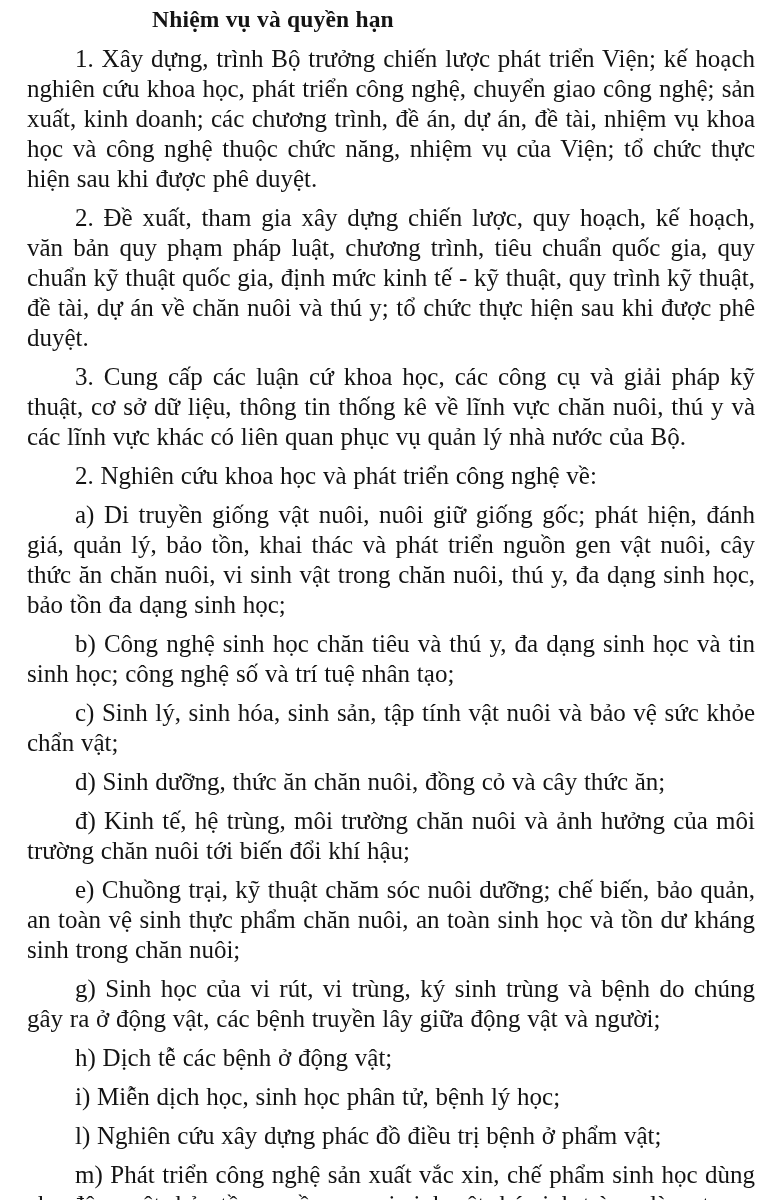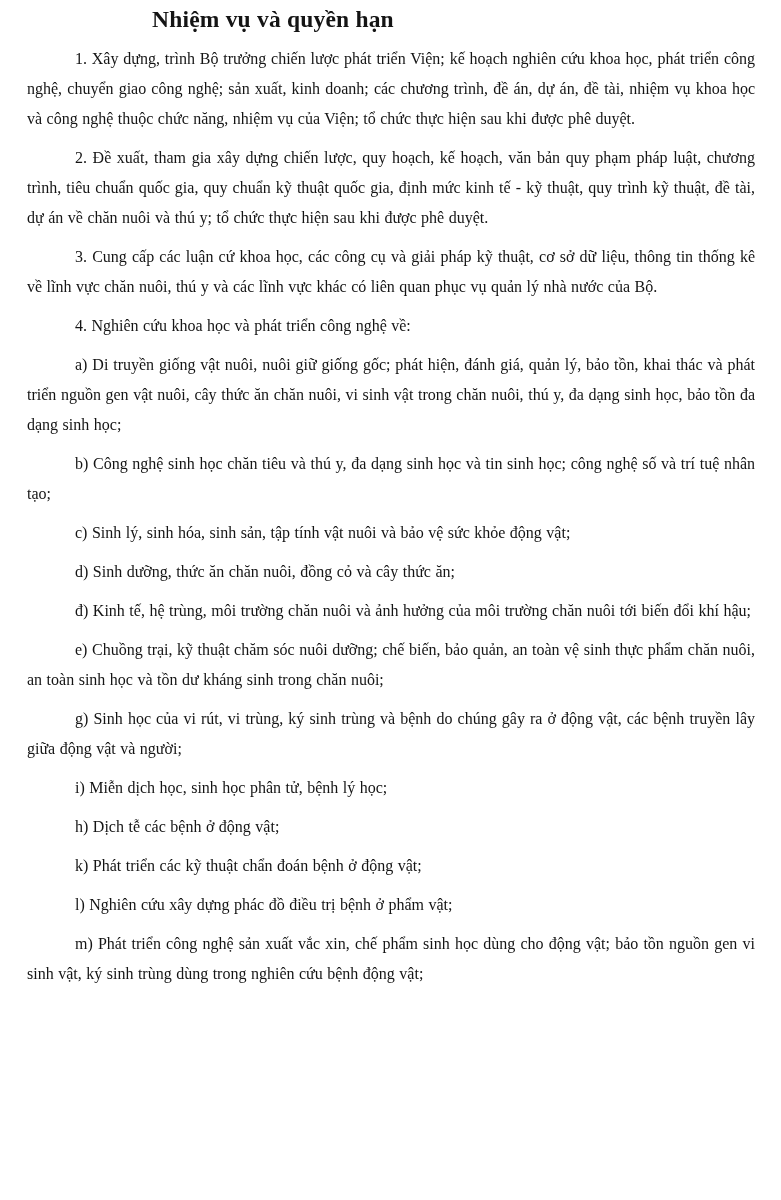--- a/index.html
+++ b/index.html
@@ -22,44 +22,43 @@
     background: #ffffff;
   }
   .doc-title {
     font-size: 23.5px;
     line-height: 30px;
     font-weight: bold;
     margin: 0 0 10px 125px;
     letter-spacing: 0.2px;
   }
   .para {
-    font-size: 16px;
+    font-size: 25px;
     line-height: 30px;
     margin: 0 0 9px 0;
     text-align: justify;
     text-indent: 48px;
     word-spacing: 0.5px;
   }
 </style>
 </head>
 <body>
 
 <div class="page">
   <h1 class="doc-title">Nhiệm vụ và quyền hạn</h1>
 
   <p class="para">1. Xây dựng, trình Bộ trưởng chiến lược phát triển Viện; kế hoạch nghiên cứu khoa học, phát triển công nghệ, chuyển giao công nghệ; sản xuất, kinh doanh; các chương trình, đề án, dự án, đề tài, nhiệm vụ khoa học và công nghệ thuộc chức năng, nhiệm vụ của Viện; tổ chức thực hiện sau khi được phê duyệt.</p>
   <p class="para">2. Đề xuất, tham gia xây dựng chiến lược, quy hoạch, kế hoạch, văn bản quy phạm pháp luật, chương trình, tiêu chuẩn quốc gia, quy chuẩn kỹ thuật quốc gia, định mức kinh tế - kỹ thuật, quy trình kỹ thuật, đề tài, dự án về chăn nuôi và thú y; tổ chức thực hiện sau khi được phê duyệt.</p>
   <p class="para">3. Cung cấp các luận cứ khoa học, các công cụ và giải pháp kỹ thuật, cơ sở dữ liệu, thông tin thống kê về lĩnh vực chăn nuôi, thú y và các lĩnh vực khác có liên quan phục vụ quản lý nhà nước của Bộ.</p>
-  <p class="para">4. Nghiên cứu khoa học và phát triển công nghệ về:</p>
+  <p class="para">2. Nghiên cứu khoa học và phát triển công nghệ về:</p>
   <p class="para">a) Di truyền giống vật nuôi, nuôi giữ giống gốc; phát hiện, đánh giá, quản lý, bảo tồn, khai thác và phát triển nguồn gen vật nuôi, cây thức ăn chăn nuôi, vi sinh vật trong chăn nuôi, thú y, đa dạng sinh học, bảo tồn đa dạng sinh học;</p>
   <p class="para">b) Công nghệ sinh học chăn tiêu và thú y, đa dạng sinh học và tin sinh học; công nghệ số và trí tuệ nhân tạo;</p>
-  <p class="para">c) Sinh lý, sinh hóa, sinh sản, tập tính vật nuôi và bảo vệ sức khỏe động vật;</p>
+  <p class="para">c) Sinh lý, sinh hóa, sinh sản, tập tính vật nuôi và bảo vệ sức khỏe chẩn vật;</p>
   <p class="para">d) Sinh dưỡng, thức ăn chăn nuôi, đồng cỏ và cây thức ăn;</p>
   <p class="para">đ) Kinh tế, hệ trùng, môi trường chăn nuôi và ảnh hưởng của môi trường chăn nuôi tới biến đổi khí hậu;</p>
   <p class="para">e) Chuồng trại, kỹ thuật chăm sóc nuôi dưỡng; chế biến, bảo quản, an toàn vệ sinh thực phẩm chăn nuôi, an toàn sinh học và tồn dư kháng sinh trong chăn nuôi;</p>
   <p class="para">g) Sinh học của vi rút, vi trùng, ký sinh trùng và bệnh do chúng gây ra ở động vật, các bệnh truyền lây giữa động vật và người;</p>
+  <p class="para">h) Dịch tễ các bệnh ở động vật;</p>
   <p class="para">i) Miễn dịch học, sinh học phân tử, bệnh lý học;</p>
-  <p class="para">h) Dịch tễ các bệnh ở động vật;</p>
-  <p class="para">k) Phát triển các kỹ thuật chẩn đoán bệnh ở động vật;</p>
   <p class="para">l) Nghiên cứu xây dựng phác đồ điều trị bệnh ở phẩm vật;</p>
   <p class="para">m) Phát triển công nghệ sản xuất vắc xin, chế phẩm sinh học dùng cho động vật; bảo tồn nguồn gen vi sinh vật, ký sinh trùng dùng trong nghiên cứu bệnh động vật;</p>
 
 </div>
 
 </body></html>

